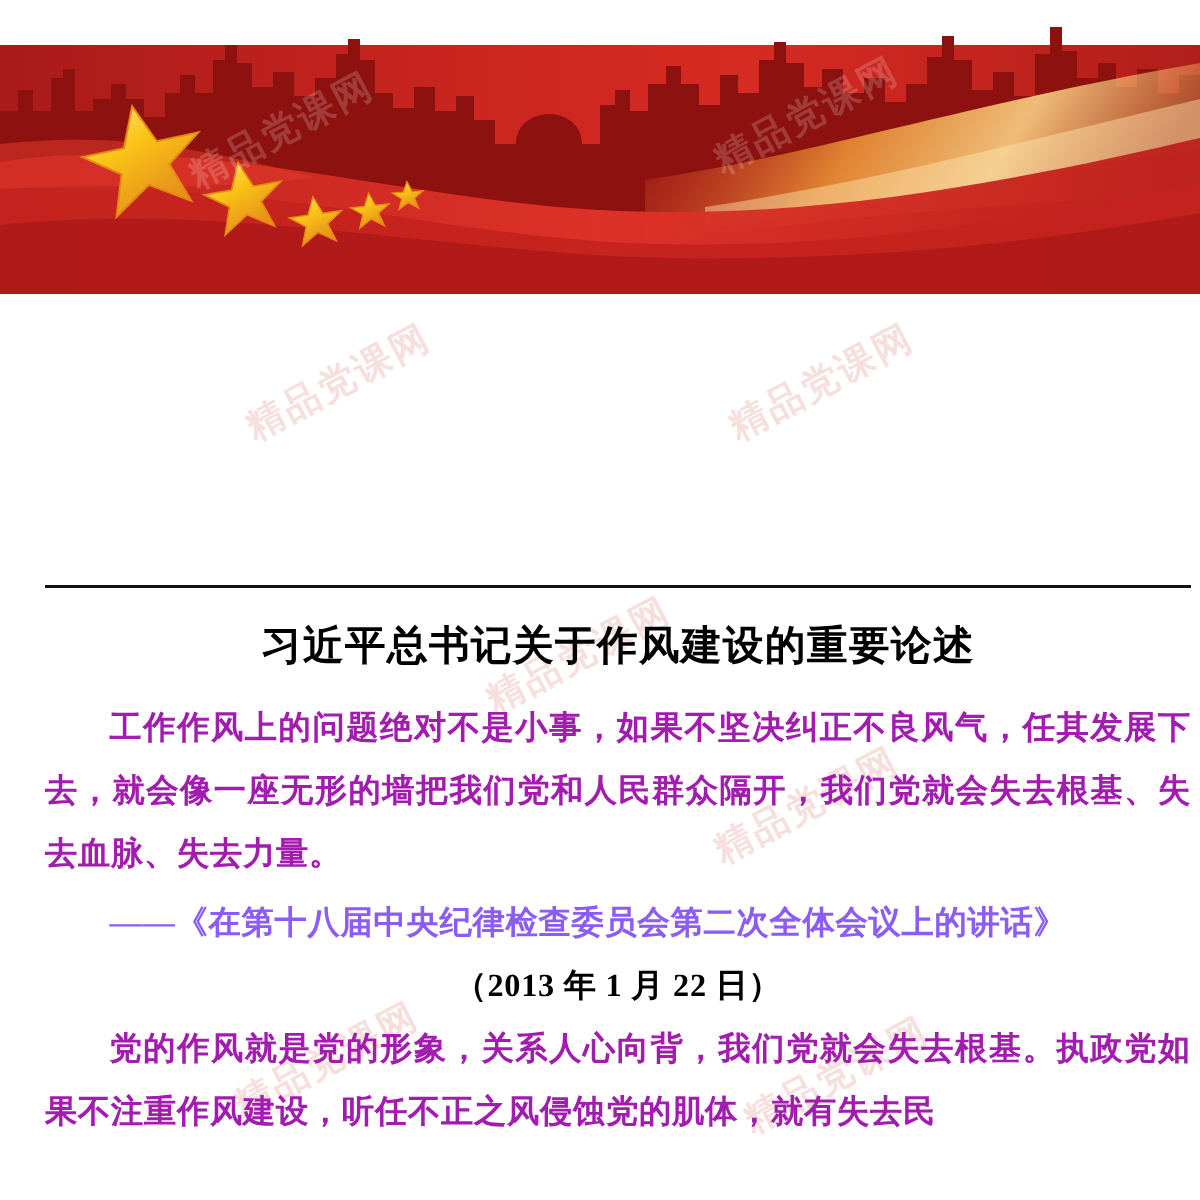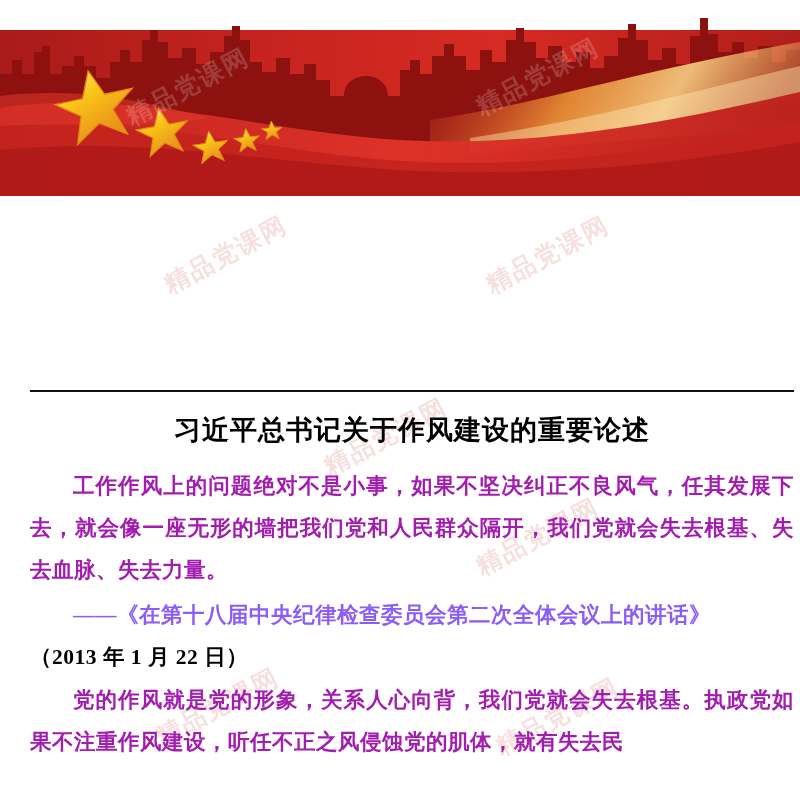--- a/index.html
+++ b/index.html
@@ -104,20 +104,21 @@
     font-weight: bold;
   }
   p.date {
     margin: 0 0 2px 0;
     font-size: 21.5px;
     line-height: 42px;
     color: #000000;
     text-indent: 0;
     letter-spacing: 0.5px;
     font-weight: bold;
+    text-align: center;
   }
 </style>
 </head>
 <body>
 
 <div class="banner">
   <svg class="banner-bg" width="800" height="196" viewBox="0 0 800 196" preserveAspectRatio="none">
     <defs>
       <linearGradient id="gRed" x1="0" y1="0" x2="1" y2="0">
         <stop offset="0%" stop-color="#a81b19"></stop>

